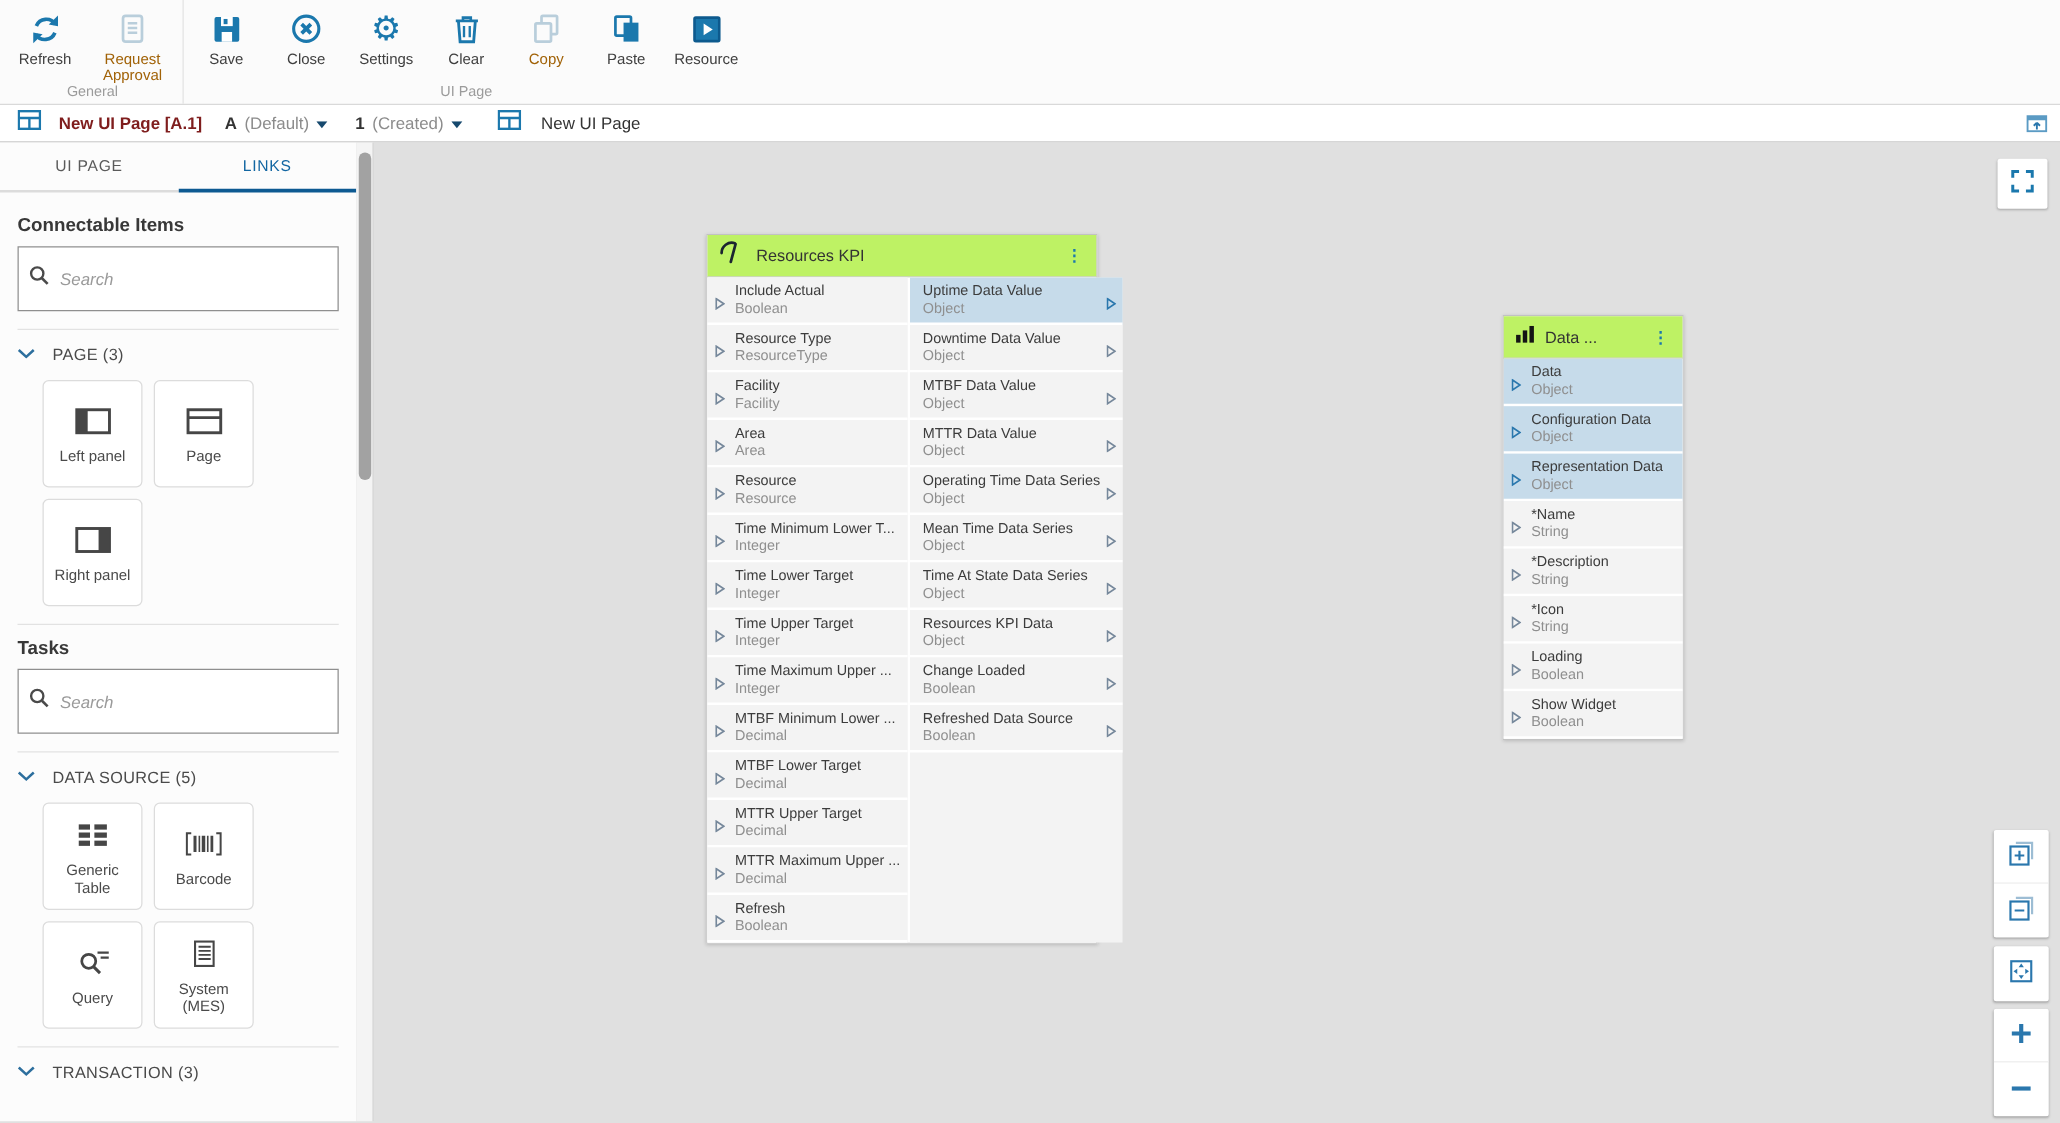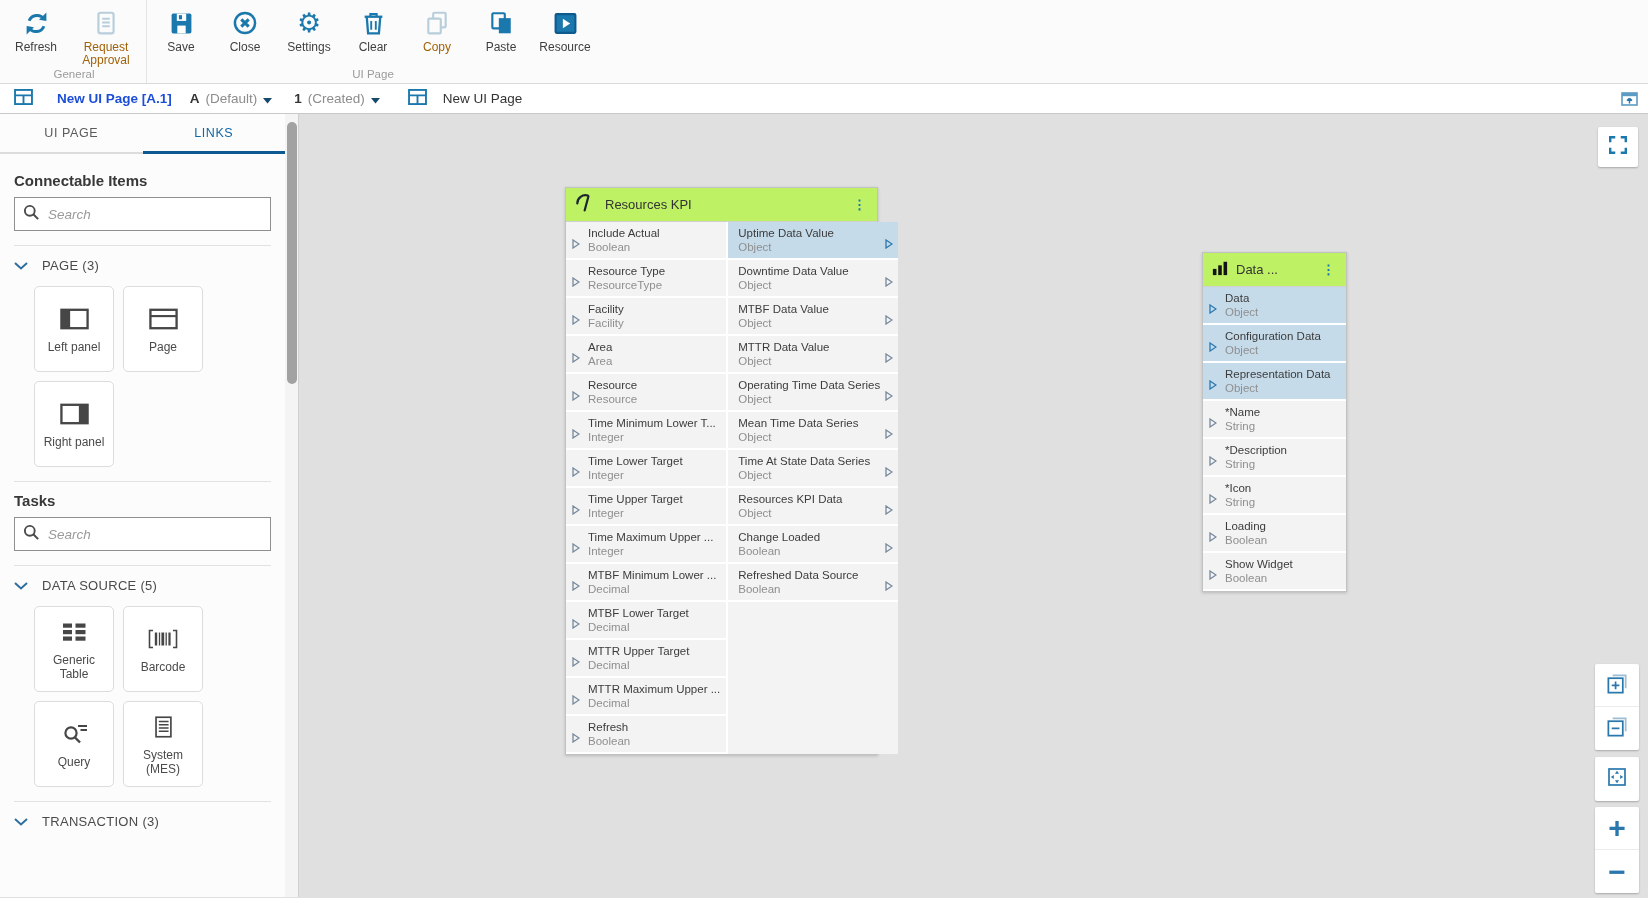--- a/index.html
+++ b/index.html
@@ -12,41 +12,41 @@
   .rb-buttons { display:flex; flex:1; }
   .rb-btn { width:64px; display:flex; flex-direction:column; align-items:center; padding-top:6px; cursor:pointer; }
   .rb-btn .rb-ico { height:30px; display:flex; align-items:center; justify-content:center; }
   .rb-btn .rb-lbl { font-size:12px; color:#3f3f3f; margin-top:3px; text-align:center; line-height:13px; }
   .rb-btn.disabled .rb-lbl { color:#a16207; }
   .rb-group-label { font-size:11.5px; color:#9b9b9b; text-align:center; padding:1px 0 3px; }
   .gear-glyph { font-size:27px; line-height:27px; color:#1b78ad; }
 
   
   .crumbbar { height:30px; background:#ffffff; border-bottom:1px solid #c9c9c9; display:flex; align-items:center; padding:0 10px 0 14px; gap:8px; }
-  .crumb-title { font-size:13.5px; font-weight:bold; color:#1d4ed8; margin:0 10px 0 16px; }
+  .crumb-title { font-size:13.5px; font-weight:bold; color:#7f1d1d; margin:0 10px 0 6px; }
   .crumb-sel { display:flex; align-items:center; gap:6px; margin-right:14px; cursor:pointer; }
   .crumb-sel .v { font-size:13.5px; font-weight:bold; color:#333; }
   .crumb-sel .vs { font-size:13.5px; color:#8c8c8c; }
   .crumb-name { font-size:13.5px; color:#333; margin-left:8px; }
   .crumb-right { margin-left:auto; display:flex; align-items:center; cursor:pointer; }
 
   
   .main { display:flex; height:783px; }
   .sidebar { width:285px; background:#fcfcfc; display:flex; flex-direction:column; }
   .sb-scrollstrip { width:14px; background:#f4f4f4; border-right:1px solid #cfcfcf; position:relative; }
   .sb-thumb { position:absolute; left:2px; top:8px; width:10px; height:262px; background:#a2a2a2; border-radius:5px; cursor:pointer; }
   .canvas { flex:1; position:relative; background:#e0e0e0; overflow:hidden; }
 
   
   .sb-tabs { display:flex; height:40px; }
   .sb-tab { flex:1; display:flex; align-items:center; justify-content:center; font-size:12.5px; letter-spacing:.6px; color:#5a5a5a; border-bottom:2px solid #dcdcdc; cursor:pointer; }
   .sb-tab.active { color:#1266a2; border-bottom:3px solid #0d5a92; }
   .sb-body { padding:10px 14px 0 14px; }
   .sb-h { font-size:15px; font-weight:bold; color:#383838; margin:8px 0 8px; }
-  .sb-search { height:34px; border:1px solid #8f8f8f; background:#fff; display:flex; align-items:center; padding:0 8px; gap:8px; }
+  .sb-search { height:52px; border:1px solid #8f8f8f; background:#fff; display:flex; align-items:center; padding:0 8px; gap:8px; }
   .sb-search input { border:none; outline:none; flex:1; font-size:13.5px; font-style:italic; color:#555; font-family:"Liberation Sans",sans-serif; background:transparent; }
   .sb-search input::placeholder { color:#9a9a9a; font-style:italic; }
   .sb-div { border-top:1px solid #e2e2e2; margin:14px 0 10px; }
   .sb-sec { display:flex; align-items:center; gap:14px; margin:6px 0 12px; cursor:pointer; }
   .sb-sec .t { font-size:13px; color:#4a4a4a; letter-spacing:.3px; }
   .cards { display:flex; flex-wrap:wrap; gap:9px;margin-left:20px; }
   .card { width:80px; height:86px; background:#fff; border:1px solid #dcdcdc; border-radius:5px; display:flex; flex-direction:column; align-items:center; justify-content:center; gap:7px; cursor:pointer; }
   .card .ci { height:28px; display:flex; align-items:center; justify-content:center; color:#464646; }
   .card .cl { font-size:12px; color:#4a4a4a; text-align:center; line-height:14px; padding:0 3px; }
 

